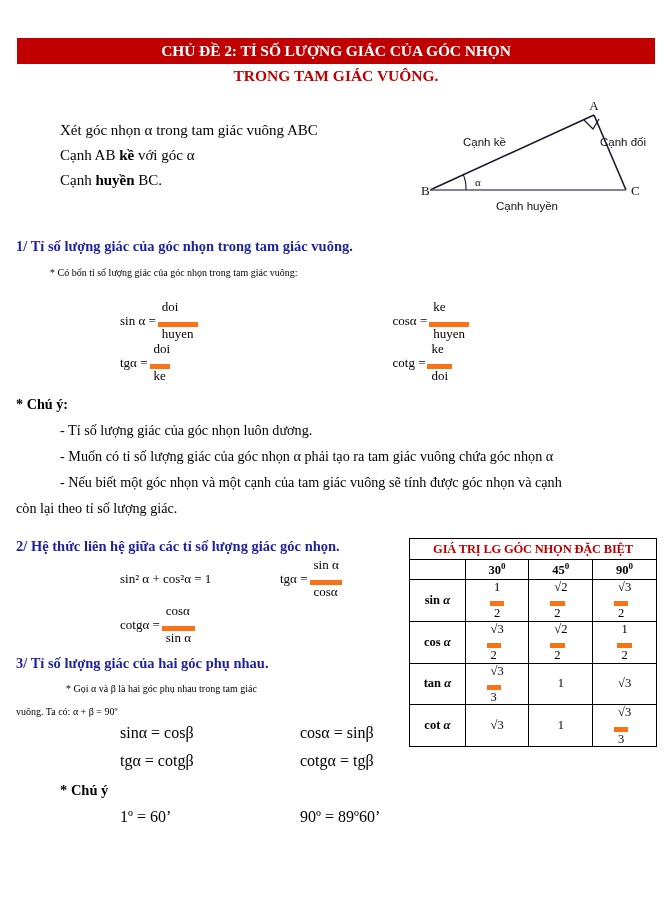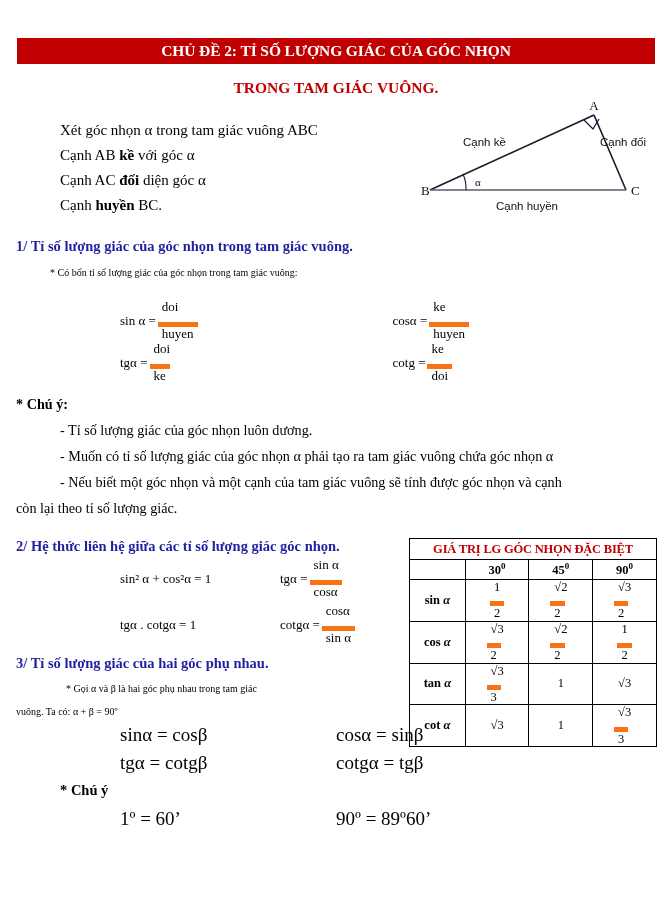--- a/index.html
+++ b/index.html
@@ -37,21 +37,20 @@
   .header-sub {
     position: absolute;
     left: 17px;
     top: 66px;
     width: 638px;
     text-align: center;
     color: #c00000;
     font-weight: bold;
     font-size: 15.5px;
     line-height: 20px;
-    margin-top: 12px;
   }
 
   
   .intro {
     position: absolute;
     left: 60px;
     top: 118px;
     width: 350px;
     font-size: 15px;
     color: #000000;
@@ -182,21 +181,21 @@
   
   #s3-line1 { left: 66px; top: 678px; width: 330px; white-space: nowrap; }
   #s3-line2 { left: 16px; top: 701px; width: 400px; white-space: nowrap; }
 
   .formula-grid-3 {
     position: absolute;
     left: 120px;
     top: 724px;
     width: 420px;
   }
-  .frow3 { display: flex; height: 28px; font-size: 19px; gap: 36px; }
+  .frow3 { display: flex; height: 28px; font-size: 16px; }
   .fc3a { width: 180px; }
   .fc3b { width: 180px; }
 
   #chuy2 { position: absolute; left: 60px; top: 782px; font-weight: bold; font-size: 14.5px; }
 
   .formula-grid-4 {
     position: absolute;
     left: 120px;
     top: 808px;
     width: 420px;
@@ -239,21 +238,20 @@
 <div class="page">
 
   <div class="header-bar">
     <div class="header-bar-text">CHỦ ĐỀ 2: TỈ SỐ LƯỢNG GIÁC CỦA GÓC NHỌN</div>
   </div>
   <div class="header-sub">TRONG TAM GIÁC VUÔNG.</div>
 
   <div class="intro">
     <div>Xét góc nhọn α trong tam giác vuông ABC</div>
     <div><span>Cạnh AB </span><b>kề</b><span> với góc α</span></div>
-    <div><span>Cạnh AC </span><b>đối</b><span> diện góc α</span></div>
     <div><span>Cạnh </span><b>huyền</b><span> BC.</span></div>
   </div>
 
   <div class="diagram">
     <svg width="245" height="122" viewBox="0 0 245 122">
 
       <line x1="12" y1="92" x2="176" y2="17" stroke="#1a1a2e" stroke-width="1.6"></line>
       <line x1="176" y1="17" x2="208" y2="92" stroke="#1a1a2e" stroke-width="1.6"></line>
       <line x1="12" y1="92" x2="208" y2="92" stroke="#5a5a6e" stroke-width="1.6"></line>
 
@@ -323,21 +321,20 @@
       <div class="fcell2 fc2a">sin² α + cos²α = 1</div>
       <div class="fcell2 fc2b">
         <span>tgα =</span>
         <span class="mfrac">
           <span class="num">sin α</span>
           <span class="den">cosα</span>
         </span>
       </div>
     </div>
     <div class="frow2">
-      <div class="fcell2 fc2a">tgα . cotgα = 1</div>
       <div class="fcell2 fc2b">
         <span>cotgα =</span>
         <span class="mfrac">
           <span class="num">cosα</span>
           <span class="den">sin α</span>
         </span>
       </div>
     </div>
   </div>
 

